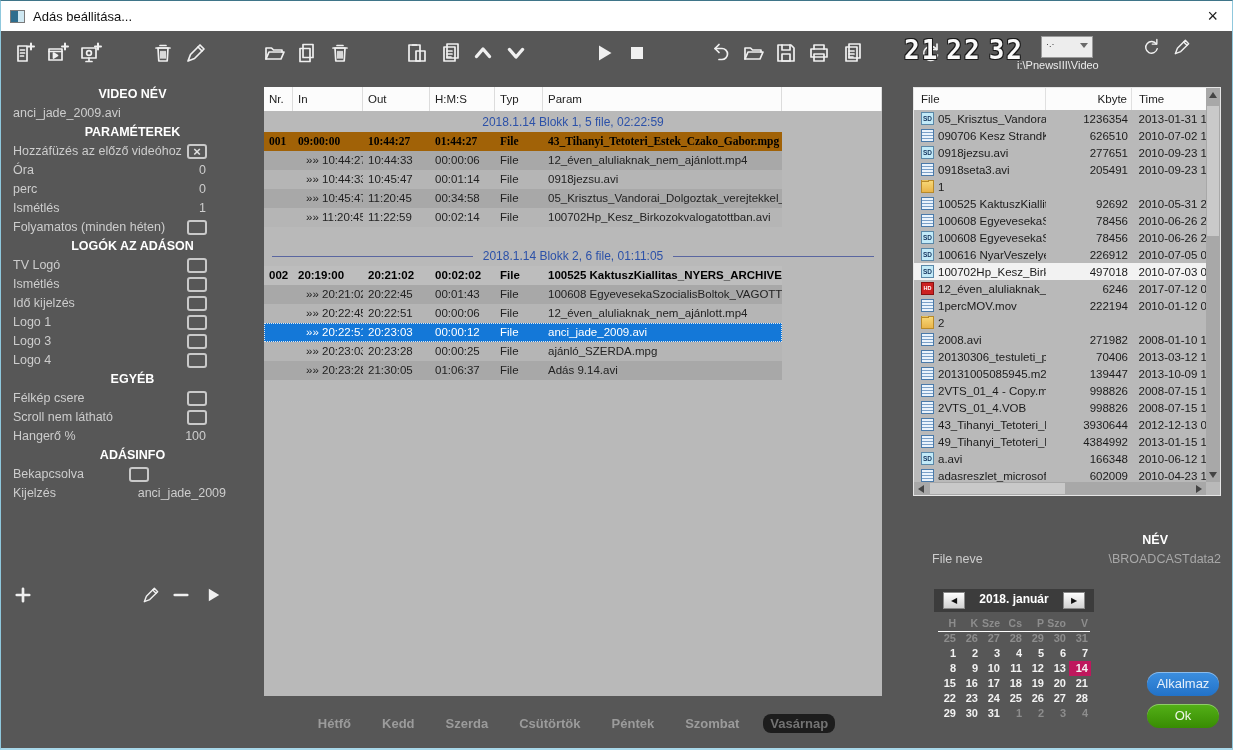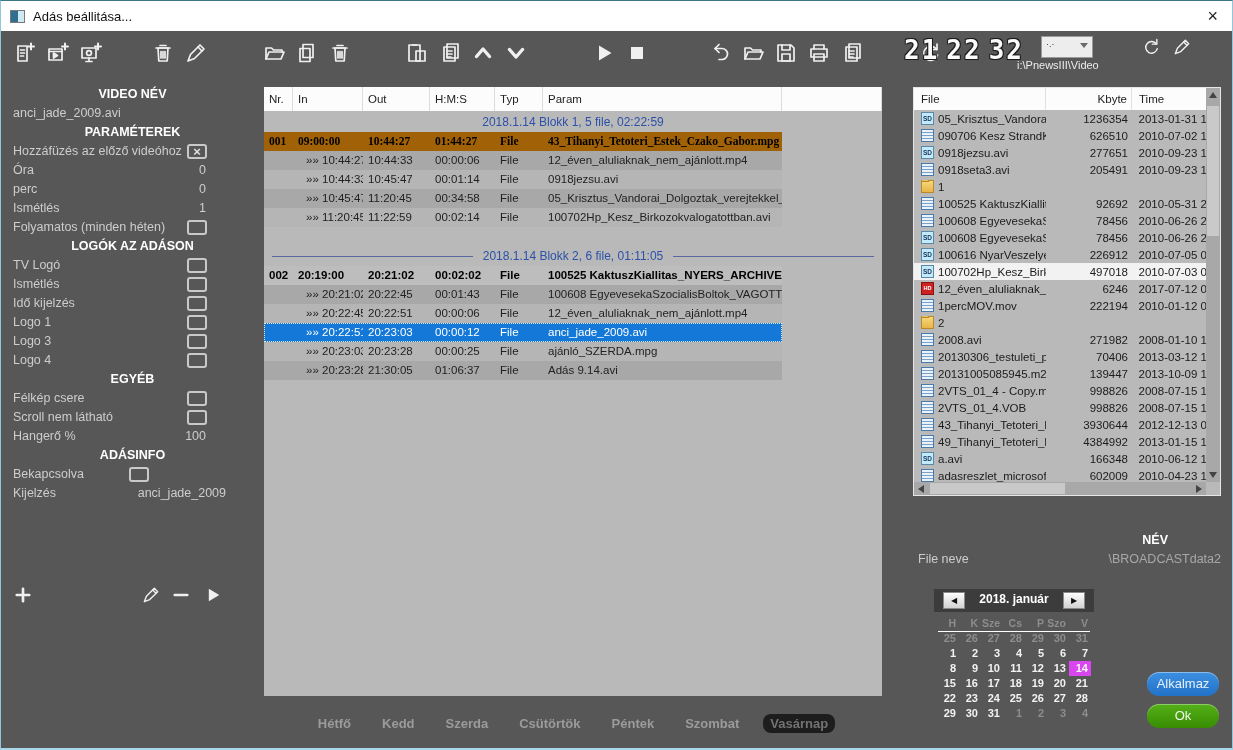--- a/index.html
+++ b/index.html
@@ -84,36 +84,36 @@
   .hscroll{position:absolute;left:0;right:14px;bottom:0;height:13px;background:#a8a8a8;}
   .hscroll .thumb{position:absolute;top:1px;bottom:1px;left:16px;width:135px;background:#c9c9c9;}
   .arr{position:absolute;width:0;height:0;}
   .arr.up{left:3px;top:4px;border-left:4px solid transparent;border-right:4px solid transparent;border-bottom:6px solid #444;}
   .arr.down{left:3px;bottom:4px;border-left:4px solid transparent;border-right:4px solid transparent;border-top:6px solid #444;}
   .arr.left{left:4px;top:3px;border-top:4px solid transparent;border-bottom:4px solid transparent;border-right:6px solid #444;}
   .arr.right{right:4px;top:3px;border-top:4px solid transparent;border-bottom:4px solid transparent;border-left:6px solid #444;}
   
   .nev{position:absolute;left:912px;top:530px;width:310px;font-size:12.5px;color:#cdcdcd;}
   .nev .hdr{text-align:right;padding-right:55px;font-weight:bold;color:#fff;height:19px;line-height:19px;}
-  .nev .row{position:relative;height:19px;line-height:19px;padding-left:5px;}
+  .nev .row{position:relative;height:19px;line-height:19px;padding-left:5px;margin-left:14px;}
   .nev .val{position:absolute;right:2px;top:0;color:#a8a8a8;}
   .nev .chk{right:auto;left:215px;}
   
   .calendar{position:absolute;left:933px;top:588px;width:160px;height:136px;}
   .cal-title{position:absolute;left:0;top:0;width:160px;height:23px;background:#3c3c3c;}
   .cal-title .t{position:absolute;left:0;right:0;top:3px;text-align:center;font-size:12px;font-weight:bold;color:#fff;}
   .cal-btn{position:absolute;top:3px;width:22px;height:17px;background:linear-gradient(#fdfdfd,#d2d2d2);
     border:1px solid #8a8a8a;box-shadow:inset 0 1px 0 #fff;text-align:center;line-height:15px;font-size:8px;color:#111;cursor:pointer;}
   .cal-btn.prev{left:9px;}
   .cal-btn.next{right:9px;}
   .cal-grid{position:absolute;left:3px;top:27px;display:grid;grid-template-columns:repeat(7,22px);}
   .cc{height:15px;line-height:15px;text-align:right;padding-right:3px;font-size:11px;font-weight:bold;color:#f2f2f2;cursor:pointer;}
   .cc.h{color:#8d8d8d;font-size:10.5px;cursor:default;}
   .cc.dim{color:#8d8d8d;}
-  .cc.sel{background:#d946ef;}
+  .cc.sel{background:#be185d;}
   .cal-line{position:absolute;left:4px;right:4px;top:42px;height:1px;background:#fff;}
   
   .btn{position:absolute;left:1146px;width:72px;height:24px;border-radius:12px;text-align:center;
     line-height:23px;font-size:13px;cursor:pointer;}
   .btn-apply{top:671px;background:linear-gradient(#3c8fe0,#2272c8);color:#e6f0fa;box-shadow:inset 0 1px 0 rgba(255,255,255,.4);}
   .btn-ok{top:703px;background:linear-gradient(#54b018,#388c02);color:#f0f8ea;box-shadow:inset 0 1px 0 rgba(255,255,255,.35);}
 </style>
 </head>
 <body>
 

